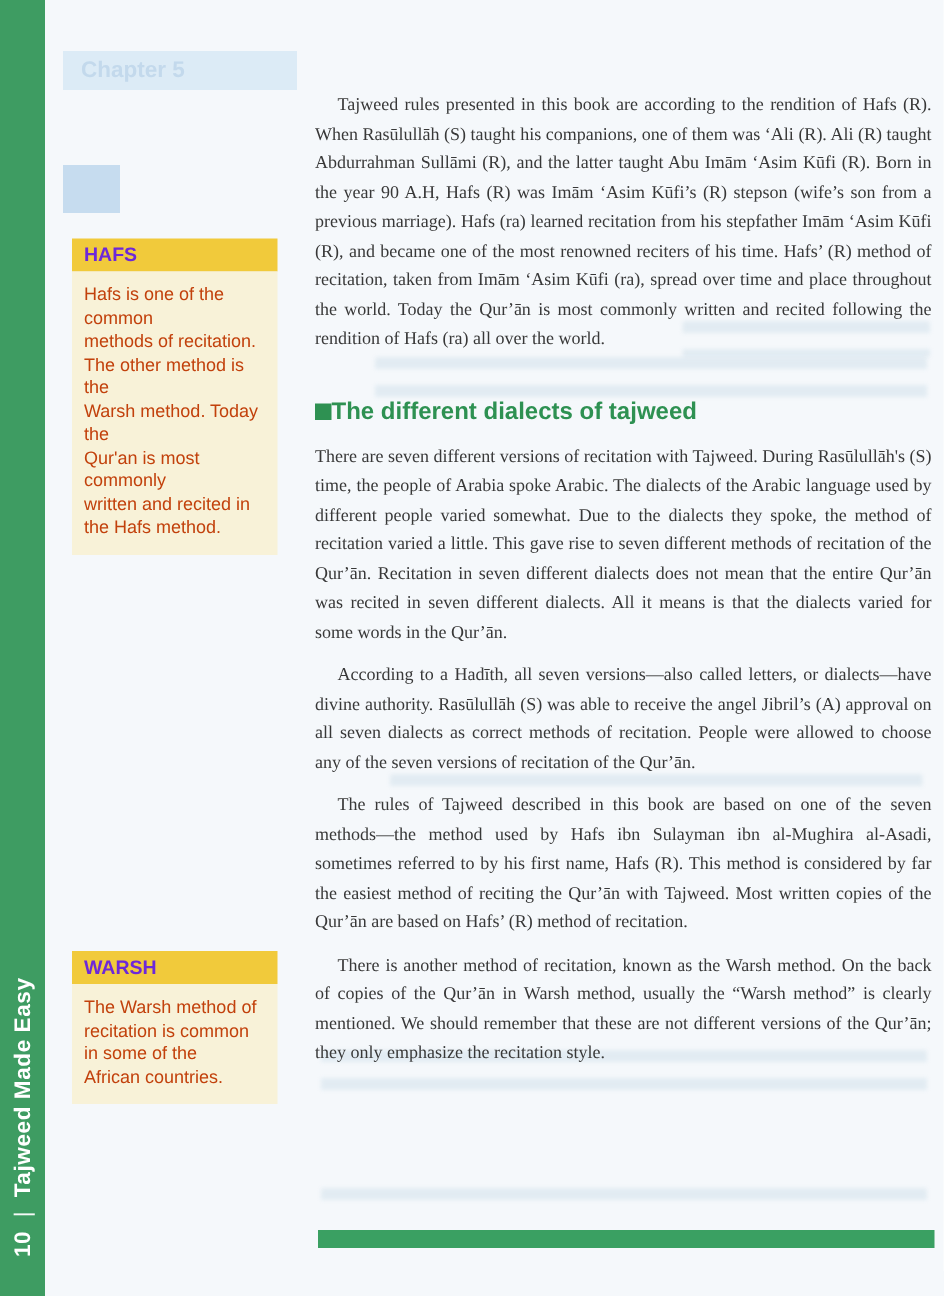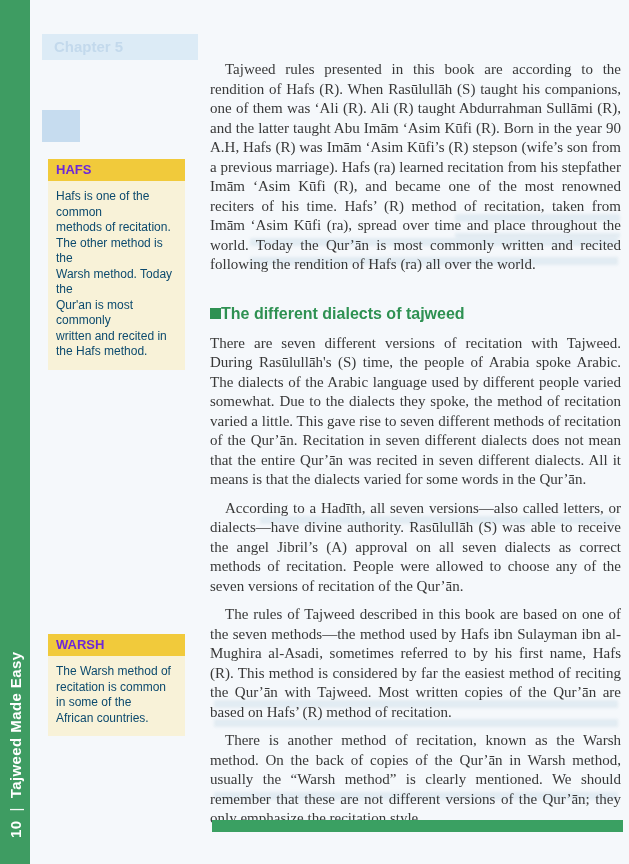--- a/index.html
+++ b/index.html
@@ -43,30 +43,30 @@
     position:absolute;filter:blur(1.5px);opacity:.45;border-radius:2px;
     background:repeating-linear-gradient(180deg,rgba(168,198,216,.55) 0 8px,transparent 8px 19px);
   }
   
   .note{position:absolute;left:48px;width:137px;}
   .note-head{
     background:var(--gold);color:#6d28d9;font-size:13px;font-weight:bold;
     height:22px;line-height:22px;padding-left:8px;
   }
   .note-body{
-    background:var(--cream);color:#0c4a6e;font-size:12px;line-height:15.5px;
+    background:var(--cream);color:#c2410c;font-size:12px;line-height:15.5px;
     padding:8px 6px 10px 8px;white-space:pre-line;
   }
   .note-hafs{top:159px;}
   .note-warsh{top:601px;margin-top:33px;}
   
   .main-col{position:absolute;left:210px;top:0;width:411px;z-index:2;}
   .para{
     font-family:"Liberation Serif","DejaVu Serif",serif;
-    color:var(--ink);font-size:15px;line-height:19.5px;text-align:justify;
+    color:var(--ink);font-size:12px;line-height:19.5px;text-align:justify;
     margin:0 0 9px 0;text-indent:15px;
   }
   .no-indent{text-indent:0;}
   .p-first{margin-top:60px;}
   .sec-head{
     display:flex;align-items:center;gap:0;
     color:var(--heading-green);font-weight:bold;font-size:16px;
     margin:30px 0 11px 0;
   }
   .bullet{width:11px;height:11px;background:var(--heading-green);flex:0 0 auto;}

